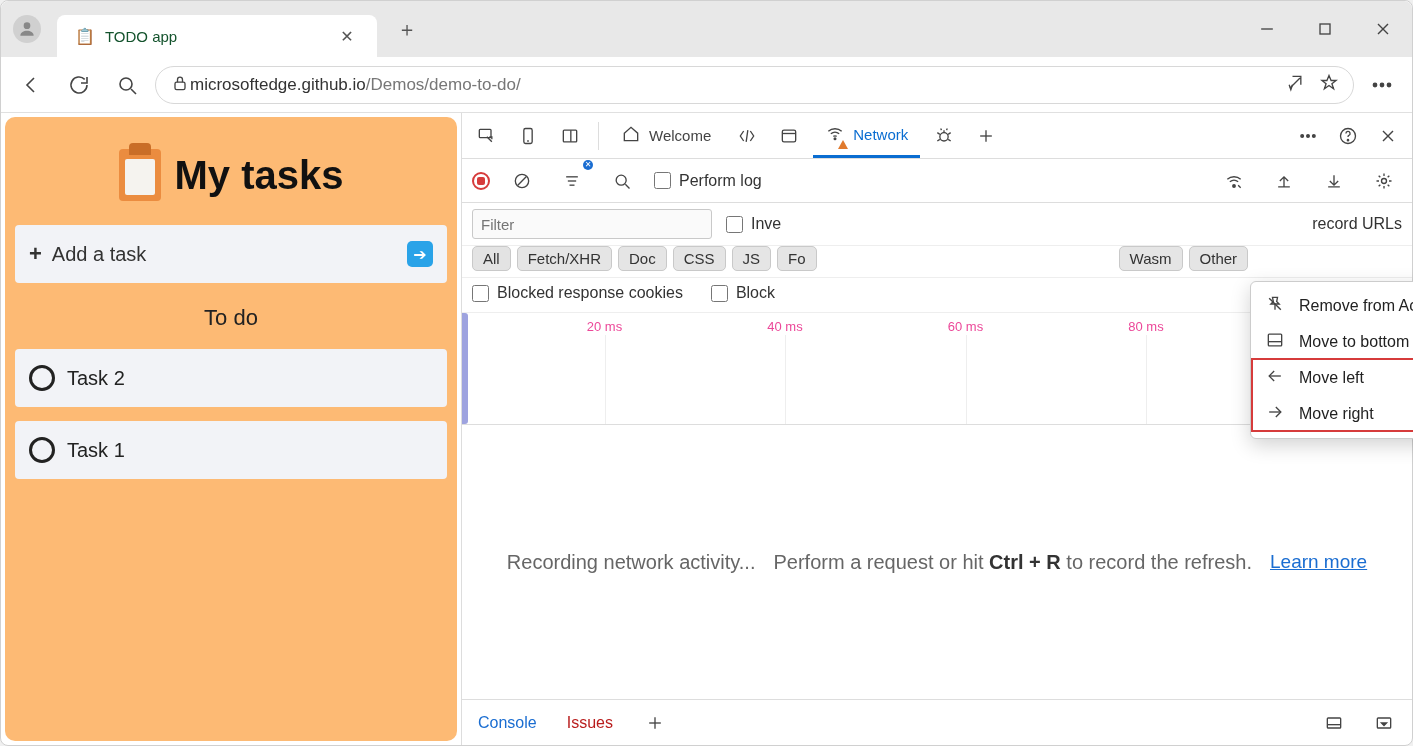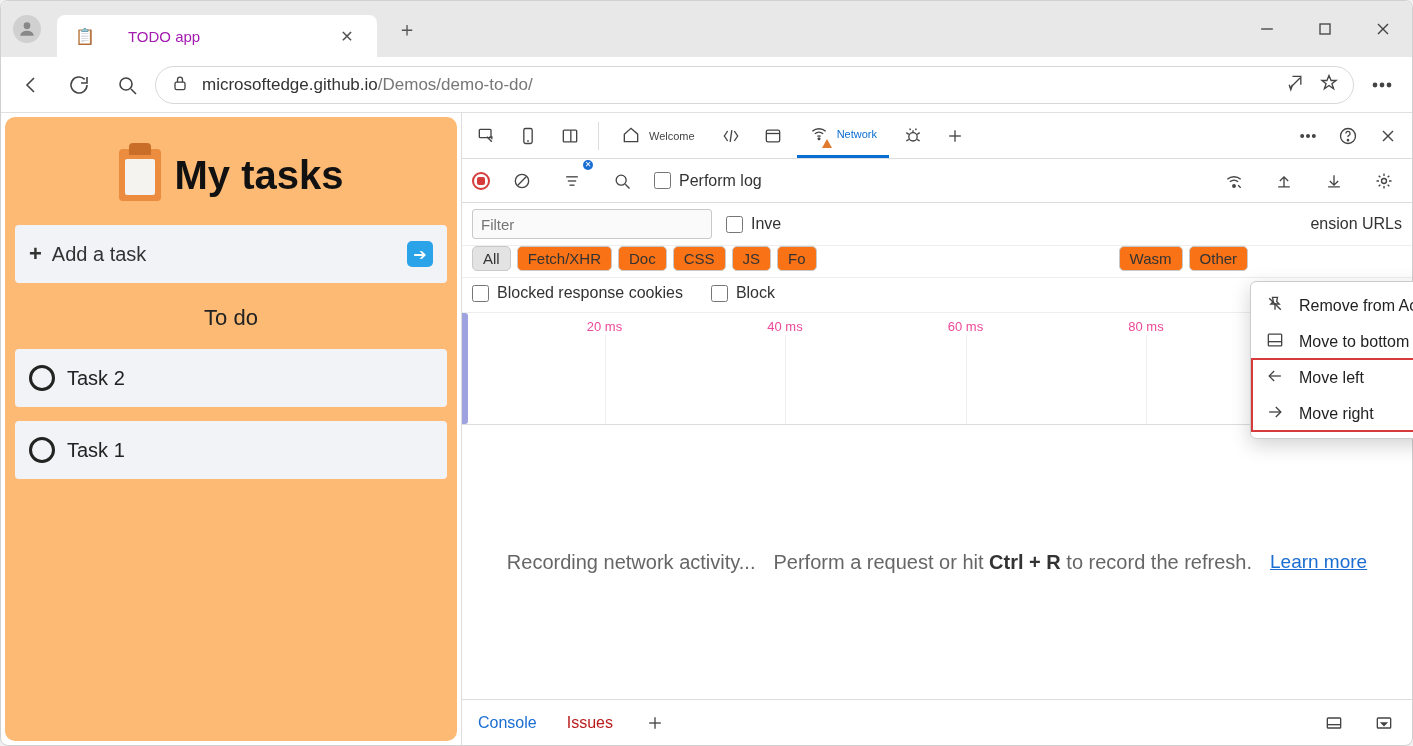--- a/index.html
+++ b/index.html
@@ -5,29 +5,29 @@
 * { box-sizing: border-box; margin: 0; padding: 0; font-family: "Segoe UI", sans-serif; }
 body { width: 1413px; height: 746px; background: #f0f0f0; overflow: hidden; position: relative; }
 
 .browser-window { width: 1413px; height: 746px; background: #fff; border: 1px solid #d0d0d0; border-radius: 8px; display: flex; flex-direction: column; }
 
 .titlebar { height: 56px; background: #e8e8e8; display: flex; align-items: center; border-radius: 8px 8px 0 0; }
 .profile-avatar { width: 28px; height: 28px; border-radius: 50%; background: #d0d0d0; margin: 0 16px 0 12px; display:flex; align-items:center; justify-content:center; }
 .profile-avatar svg { width: 20px; height: 20px; fill:#888; }
 .tab { background: #fff; height: 42px; margin-top: 14px; border-radius: 8px 8px 0 0; display: flex; align-items: center; padding: 0 18px; gap: 10px; min-width: 320px; }
 .tab-favicon { font-size: 16px; }
-.tab-title { font-size: 15px; color: #a21caf; flex: 1; margin-left: 23px; }
+.tab-title { font-size: 15px; color: #14532d; flex: 1; }
 .tab-close { width: 24px; height: 24px; display:flex; align-items:center; justify-content:center; color:#555; border-radius:4px; cursor:pointer; }
 .new-tab { width: 40px; height: 40px; display:flex; align-items:center; justify-content:center; color:#555; margin-left: 10px; cursor:pointer; font-size:20px; }
 .win-controls { margin-left:auto; display:flex; }
 .win-btn { width: 58px; height: 46px; display:flex; align-items:center; justify-content:center; color:#444; cursor:pointer; }
 
 .addressbar-row { height: 56px; display:flex; align-items:center; padding: 0 10px; gap: 8px; border-bottom: 1px solid #e0e0e0; }
 .nav-btn { width: 40px; height: 40px; display:flex; align-items:center; justify-content:center; color:#333; border-radius:6px; cursor:pointer; }
-.addressbar { flex:1; height: 38px; border:1px solid #d8d8d8; border-radius: 19px; display:flex; align-items:center; padding: 0 14px; gap:12px; }
+.addressbar { flex:1; height: 38px; border:1px solid #d8d8d8; border-radius: 19px; display:flex; align-items:center; padding: 0 14px; }
 .addressbar-lock { color:#555; }
 .url-text { font-size: 17px; color:#333; }
 .url-text .path { color:#777; }
 .addr-right { margin-left:auto; display:flex; gap:14px; align-items:center; }
 
 .content-row { flex:1; display:flex; min-height:0; }
 
 
 .app-panel { width: 452px; background: #fdba74; padding: 10px; border-radius: 10px; margin: 4px; display:flex; flex-direction:column; gap: 14px; }
 .app-header { display:flex; align-items:center; justify-content:center; gap:14px; padding: 22px 0 10px; }
@@ -42,39 +42,39 @@
 .section-title { text-align:center; font-size:22px; color:#222; padding:8px 0 4px; }
 .task-item { background:#f2f3f7; border-radius:4px; height:58px; display:flex; align-items:center; padding:0 14px; gap:12px; cursor:pointer; }
 .task-circle { width:26px; height:26px; border:3px solid #222; border-radius:50%; }
 .task-label { font-size:20px; color:#222; }
 
 
 .devtools { flex:1; display:flex; flex-direction:column; border-left:1px solid #ddd; min-width:0; position:relative; }
 .dt-tabs { height:46px; display:flex; align-items:center; border-bottom:1px solid #ddd; padding:0 6px; gap:6px; }
 .dt-sep { width:1px; height:28px; background:#ddd; margin:0 4px; }
 .dt-btn { width:36px; height:36px; display:flex; align-items:center; justify-content:center; color:#444; border-radius:4px; cursor:pointer; }
-.dt-tab { height:44px; display:flex; align-items:center; gap:8px; padding:0 12px; color:#444; cursor:pointer; font-size:11px; }
+.dt-tab { height:44px; display:flex; align-items:center; gap:8px; padding:0 12px; color:#444; cursor:pointer; font-size:15px; }
 .dt-tab.active { border-bottom: 3px solid #0a6dd1; color:#0a6dd1; }
 .network-icon { position:relative; }
 .network-icon .warn { position:absolute; bottom:-3px; right:-3px; width:0; height:0; border-left:5px solid transparent; border-right:5px solid transparent; border-bottom:9px solid #e07a2e; }
 .dt-tabs-right { margin-left:auto; display:flex; align-items:center; gap:4px; }
 
 .dt-toolbar { height:44px; display:flex; align-items:center; padding:0 10px; gap:14px; border-bottom:1px solid #ddd; }
 .record-btn { width:18px; height:18px; border:2px solid #d63b3b; border-radius:50%; position:relative; cursor:pointer; }
 .record-btn::after { content:""; position:absolute; inset:3px; background:#d63b3b; border-radius:2px; }
 .filter-active { position:relative; color:#1a6dd1; }
 .filter-active .dot { position:absolute; top:-3px; right:-3px; width:10px; height:10px; background:#1a6dd1; border-radius:50%; display:flex; align-items:center; justify-content:center; color:#fff; font-size:8px; }
 .check-item { display:flex; align-items:center; gap:8px; font-size:16px; color:#333; }
 .check-item input { width:17px; height:17px; }
 .toolbar-right { margin-left:auto; display:flex; gap:14px; align-items:center; }
 
 .dt-filter-row { padding: 6px 10px; display:flex; align-items:center; gap:14px; border-bottom:1px solid #eee; flex-wrap:wrap; }
 .filter-input { width:240px; height:30px; border:1px solid #c9c9c9; border-radius:3px; padding:0 8px; font-size:15px; color:#888; background:#fafafa; }
 .pill-row { display:flex; gap:6px; flex-wrap:wrap; }
-.pill { padding:3px 10px; border:1px solid #c9c9c9; border-radius:5px; font-size:15px; color:#333; cursor:pointer; background:#f97316; }
+.pill { padding:3px 10px; border:1px solid #c9c9c9; border-radius:5px; font-size:15px; color:#333; cursor:pointer; background:#e5e5e5; }
 .pill.active { background:#e3e3e3; }
 
 .dt-filter-row2 { padding: 6px 10px 10px; display:flex; align-items:center; gap:28px; border-bottom:1px solid #eee; }
 
 .timeline { height:112px; border-bottom:1px solid #ddd; position:relative; background:#fff; }
 .timeline .tick { position:absolute; top:6px; font-size:13px; color:#ec4899; transform:translateX(-50%); }
 .timeline .grid { position:absolute; top:22px; bottom:0; width:1px; background:#eee; }
 .timeline .edge { position:absolute; top:0; bottom:0; width:6px; background:#9ea3df; }
 .timeline .edge.left { left:0; border-radius:0 3px 3px 0; }
 .timeline .edge.right { right:0; border-radius:3px 0 0 3px; }
@@ -336,21 +336,21 @@
         </div>
       </div>
 
       <div class="dt-filter-row">
         <input class="filter-input" placeholder="Filter" style="">
         <label class="check-item">
             <input type="checkbox" style="">
             <span>Inve</span>
           </label>
         <span style="flex:1"></span>
-        <span style="font-size:16px;color:#333;">ension URLs</span>
+        <span style="font-size:16px;color:#333;">record URLs</span>
       </div>
       <div class="dt-filter-row" style="border-bottom:1px solid #eee; padding-top:0;">
         <div class="pill-row">
           <div class="pill active">All</div>
           <div class="pill">Fetch/XHR</div>
           <div class="pill">Doc</div>
           <div class="pill">CSS</div>
           <div class="pill">JS</div>
           <div class="pill">Fo</div>
           <span style="width:290px"></span>

